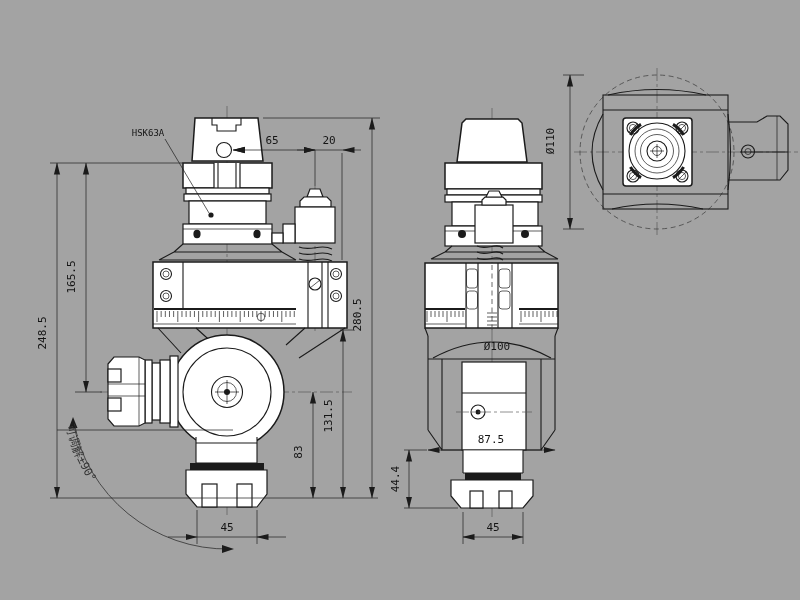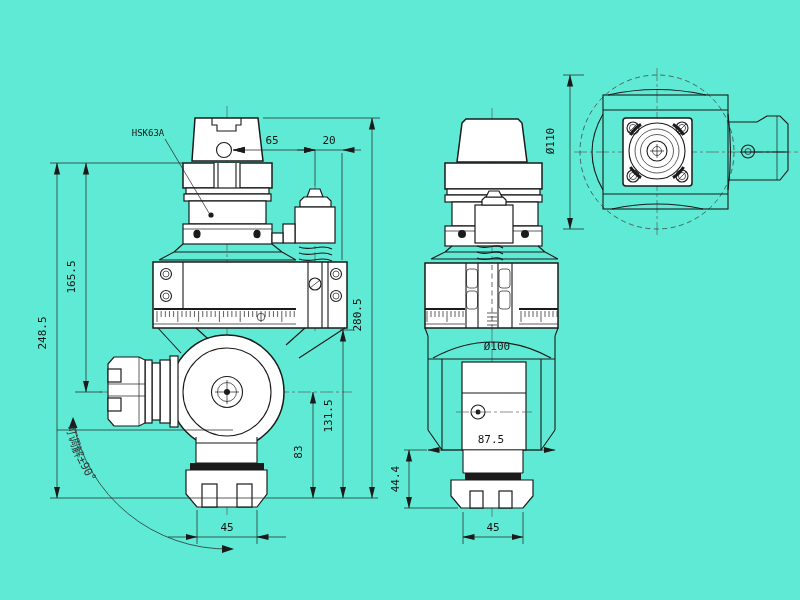--- a/index.html
+++ b/index.html
@@ -1,17 +1,17 @@
 <!DOCTYPE html>
 <html><head>
 <meta charset="utf-8">
 <style>
   html,body { margin:0; padding:0; background:#e8e8e8; }
   #stage {
-    width:800px; height:600px; background:#5eead4; position:relative;
+    width:800px; height:600px; background:#a3a3a3; position:relative;
     font-family:"DejaVu Sans Mono","Liberation Mono",monospace;
   }
   svg { display:block; }
   
   .ol   { fill:#ffffff; stroke:#1b1b1b; stroke-width:1.2; }
   .ol2  { fill:#ffffff; stroke:#1b1b1b; stroke-width:1.5; }
   .ln   { fill:none; stroke:#1b1b1b; stroke-width:1.1; }
   .thin { fill:none; stroke:#1b1b1b; stroke-width:.7; }
   .thick{ fill:none; stroke:#1b1b1b; stroke-width:2.2; }
   .cam  { fill:none; stroke:#1b1b1b; stroke-width:3; }

